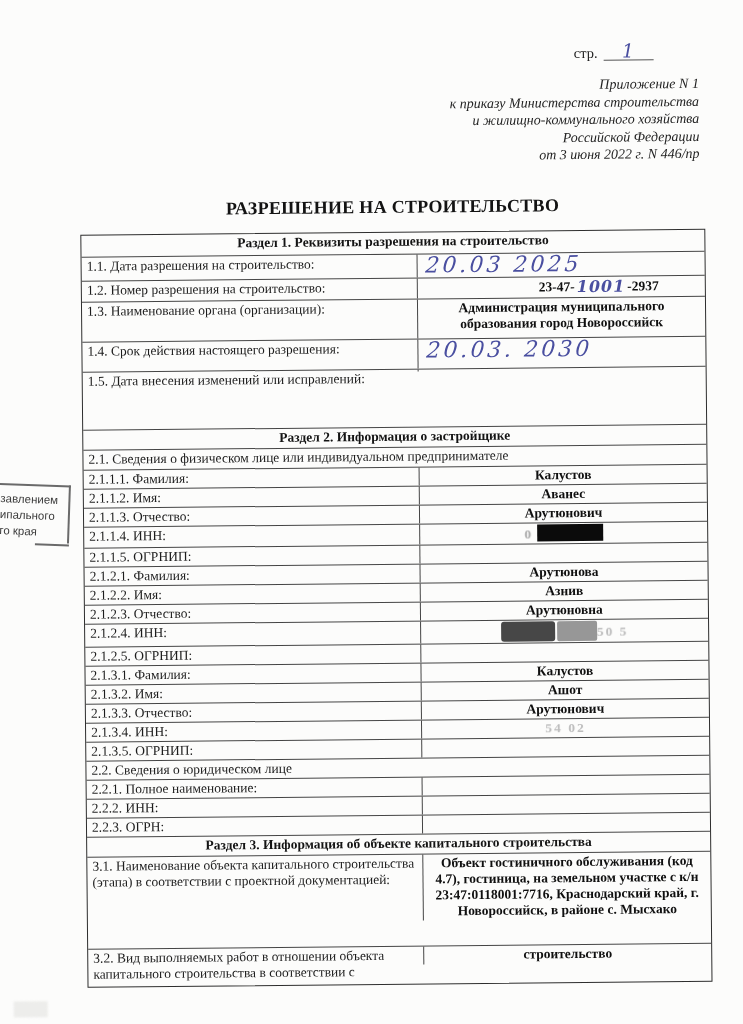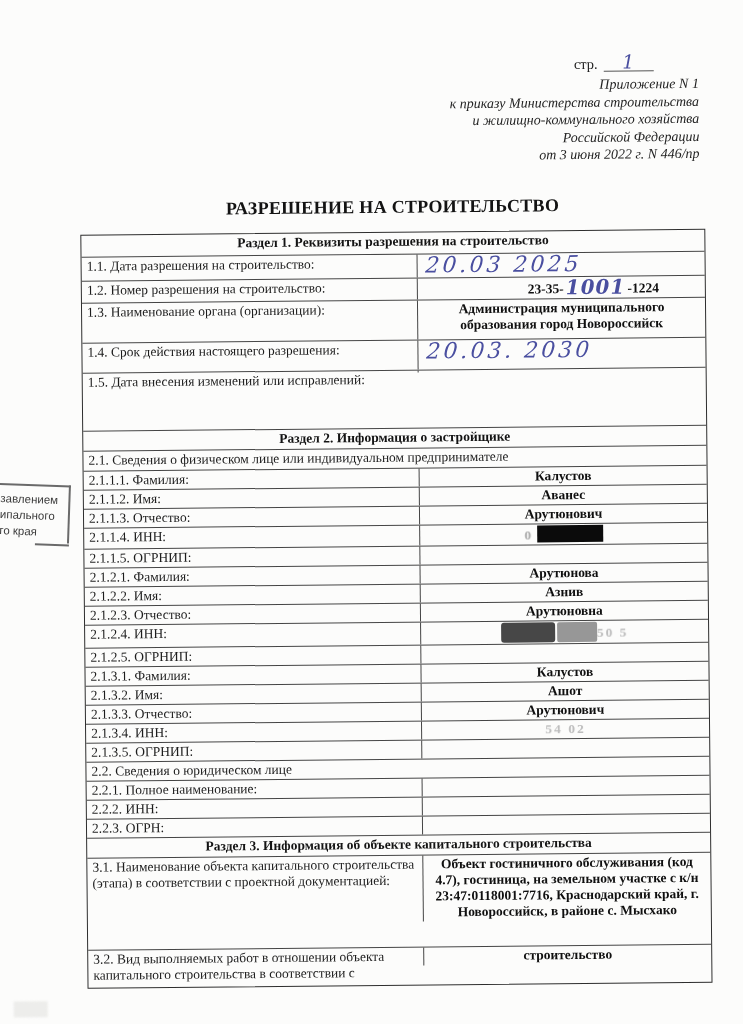--- a/index.html
+++ b/index.html
@@ -7,21 +7,21 @@
     width:743px;height:1024px;
     background:#fcfcfb;
     font-family:"Liberation Serif",serif;
     color:#1d1d1d;
     position:relative;
     overflow:hidden;
   }
   .page{position:absolute;inset:0;transform:rotate(-0.55deg);transform-origin:50% 40%;}
 
   
-  .pagenum{position:absolute;top:57px;right:86px;font-size:14.5px;color:#222;}
+  .pagenum{position:absolute;top:46px;right:86px;font-size:14.5px;color:#222;}
   .pagenum .underline{
     display:inline-block;min-width:50px;text-align:center;
     border-bottom:1.4px solid #555;margin-left:6px;line-height:14px;
   }
   .hand{font-family:"DejaVu Serif",serif;font-style:italic;color:var(--ink,#4a4fa0);}
   .hand.pg{font-size:19px;letter-spacing:1px;}
 
   
   .appendix{
     position:absolute;top:78px;right:41px;width:400px;
@@ -57,21 +57,21 @@
   .cell{padding:1px 5px;box-sizing:border-box;}
   .cell.span{width:100%;}
   .row.section .cell{font-weight:bold;text-align:center;color:#141414;}
   .cell.label{width:335px;flex:0 0 335px;}
   .cell.value{flex:1 1 auto;border-left:1px solid #454545;text-align:center;}
   .row.vtop .cell{align-self:flex-start;}
   .vbold{font-weight:bold;color:#101010;}
   .vleft{text-align:left !important;padding-left:8px !important;}
   .vright{text-align:right !important;padding-right:46px !important;}
   .hand.big{font-size:22px;letter-spacing:3px;line-height:20px;display:inline-block;transform:skewX(-5deg);}
-  .hand.mid{font-size:20px;letter-spacing:1px;margin:0 2px;position:relative;top:1px;}
+  .hand.mid{font-size:16px;letter-spacing:1px;margin:0 2px;position:relative;top:1px;}
 
   
   .redact-black{display:inline-block;width:66px;height:17px;background:#0b0b0b;vertical-align:-3px;margin-left:4px;}
   .ghost{color:#a9a9a9;filter:blur(.4px);font-weight:bold;letter-spacing:2px;}
   .ghost.lighter{color:#bdbdbd;filter:blur(.7px);}
   .rd{display:inline-block;height:20px;vertical-align:-5px;}
   .rd.dark{width:54px;background:#474747;border-radius:3px;}
   .rd.mid{width:40px;background:#979797;margin-left:2px;border-radius:2px;}
 
   .smudge{
@@ -107,21 +107,21 @@
   <div class="tbl">
       <div class="row section" style="min-height: 21px;">
         <div class="cell span">Раздел 1. Реквизиты разрешения на строительство</div>
       </div>
       <div class="row pair" style="min-height: 22px;">
         <div class="cell label">1.1. Дата разрешения на строительство:</div>
         <div class="cell value vleft"><span class="hand big">20.03 2025</span></div>
       </div>
       <div class="row pair" style="min-height: 21px;">
         <div class="cell label">1.2. Номер разрешения на строительство:</div>
-        <div class="cell value vbold vright"><span>23-35-</span><span class="hand mid">1001</span><span>-1224</span></div>
+        <div class="cell value vbold vright"><span>23-47-</span><span class="hand mid">1001</span><span>-2937</span></div>
       </div>
       <div class="row pair" style="min-height: 40px;">
         <div class="cell label">1.3. Наименование органа (организации):</div>
         <div class="cell value vbold">Администрация муниципального образования город Новороссийск</div>
       </div>
       <div class="row pair" style="min-height: 30px;">
         <div class="cell label">1.4. Срок действия настоящего разрешения:</div>
         <div class="cell value vleft"><span class="hand big">20.03. 2030</span></div>
       </div>
       <div class="row pair vtop" style="min-height: 58px;">

